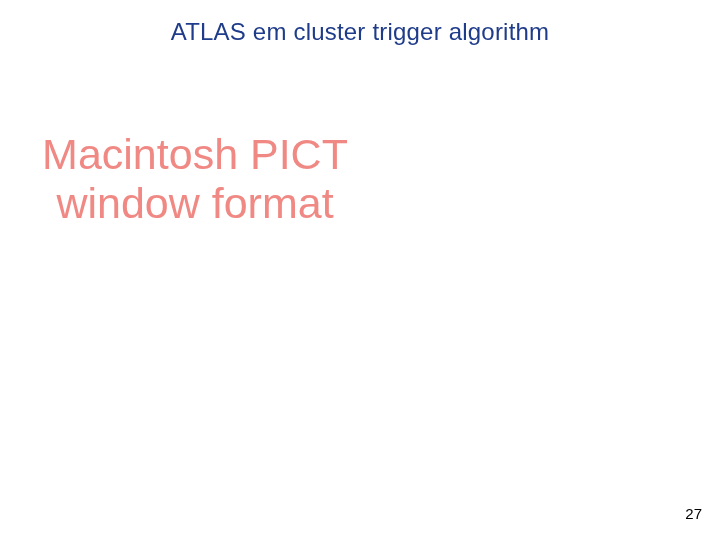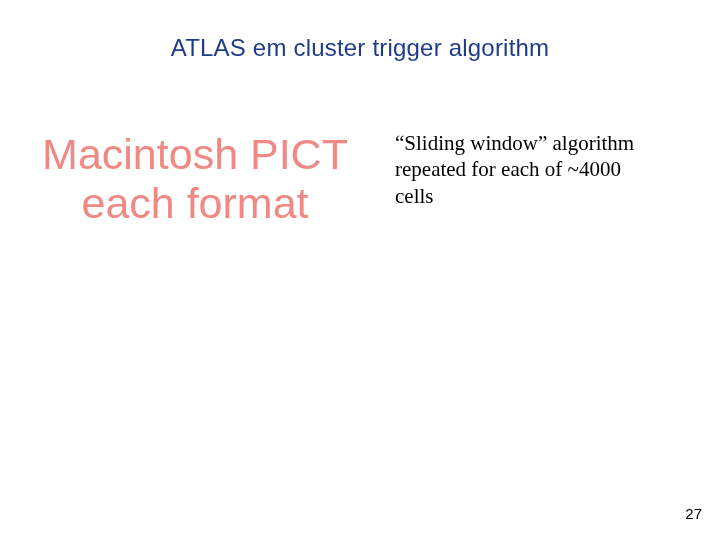--- a/index.html
+++ b/index.html
@@ -1,20 +1,20 @@
 <!DOCTYPE html>
 <html><head>
 <meta charset="utf-8">
 <style>
   * { margin: 0; padding: 0; box-sizing: border-box; }
   html, body { width: 720px; height: 540px; background: #fff; font-family: Arial, Helvetica, sans-serif; overflow: hidden; }
   .slide { position: relative; width: 720px; height: 540px; }
   .title {
     position: absolute;
-    top: 34px;
+    top: 18px;
     left: 0;
     width: 100%;
     text-align: center;
     color: #1f3c8a;
     font-size: 24px;
     font-weight: 400;
     letter-spacing: 0.2px;
   }
   .pict-block {
     position: absolute;
@@ -47,20 +47,19 @@
 </style>
 </head>
 <body>
 
 <div class="slide">
 
   <div class="title">ATLAS em cluster trigger algorithm</div>
 
   <div class="pict-block">
     <div>Macintosh PICT</div>
-    <div>each format</div>
+    <div>window format</div>
   </div>
 
-  <div class="caption">“Sliding window” algorithm repeated for each of ~4000 cells</div>
 
   <div class="pagenum">27</div>
 
 </div>
 
 </body></html>

